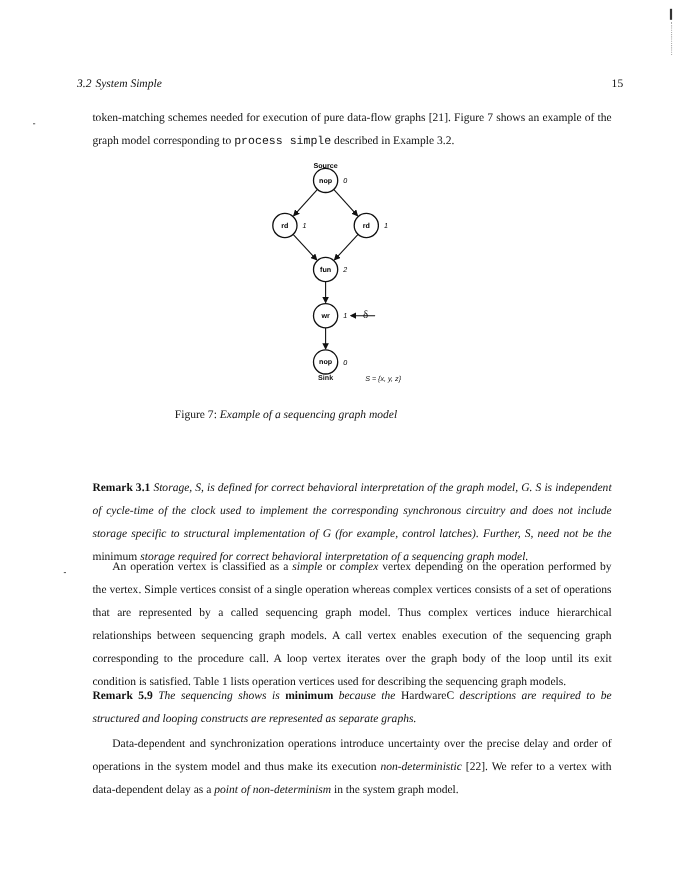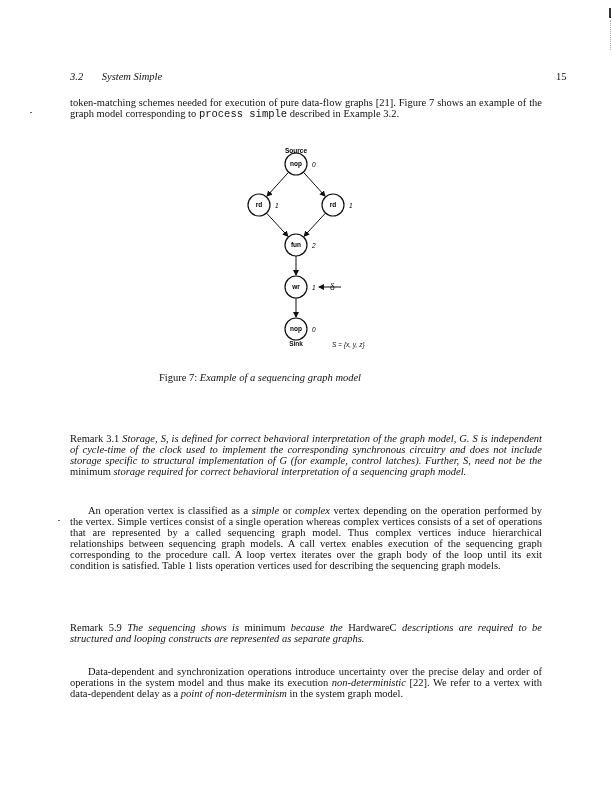--- a/index.html
+++ b/index.html
@@ -1,25 +1,25 @@
 <!DOCTYPE html>
 <html><head>
 <meta charset="utf-8">
 <style>
   html, body { margin: 0; padding: 0; background: #ffffff; }
   body { width: 612px; height: 791px; position: relative; overflow: hidden;
          font-family: "Liberation Serif", serif; color: #111; }
   .hdr { position: absolute; top: 71px; left: 70px; font-size: 10.5px; font-style: italic; }
-  .hdr .num { margin-right: 16px; }
+  .hdr .num { margin-right: 1px; }
   .pgnum { position: absolute; top: 71px; left: 556px; font-size: 10.5px; }
-  .para { position: absolute; left: 70px; width: 472px; font-size: 10.5px; line-height: 11px;
+  .para { position: absolute; left: 84px; width: 472px; font-size: 10.5px; line-height: 21px;
           text-align: justify; }
   .mono { font-family: "Liberation Mono", monospace; font-size: 10.5px; }
   .it { font-style: italic; }
-  .b { font-weight: normal; }
+  .b { font-weight: bold; }
   .indent { text-indent: 18px; }
   #graph { position: absolute; left: 220px; top: 140px; }
   .caption { position: absolute; top: 372px; left: 0; width: 520px; text-align: center; font-size: 10.5px; }
   .edge-mark { position: absolute; left: 609px; top: 8px; width: 2px; height: 10px; background: #333; }
   .edge-dots { position: absolute; left: 610px; top: 20px; width: 1px; height: 30px;
                border-left: 1px dotted #aaa; }
   .speck { position: absolute; width: 2px; height: 1px; background: #666; }
 </style>
 </head>
 <body>

